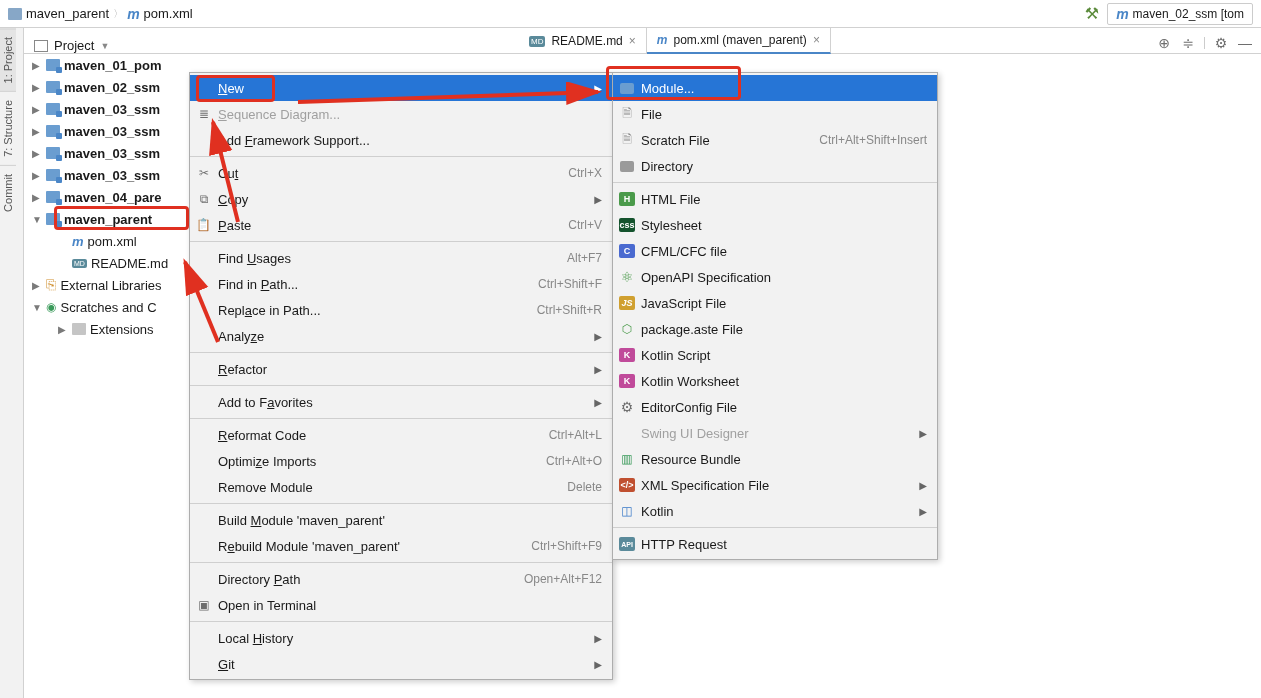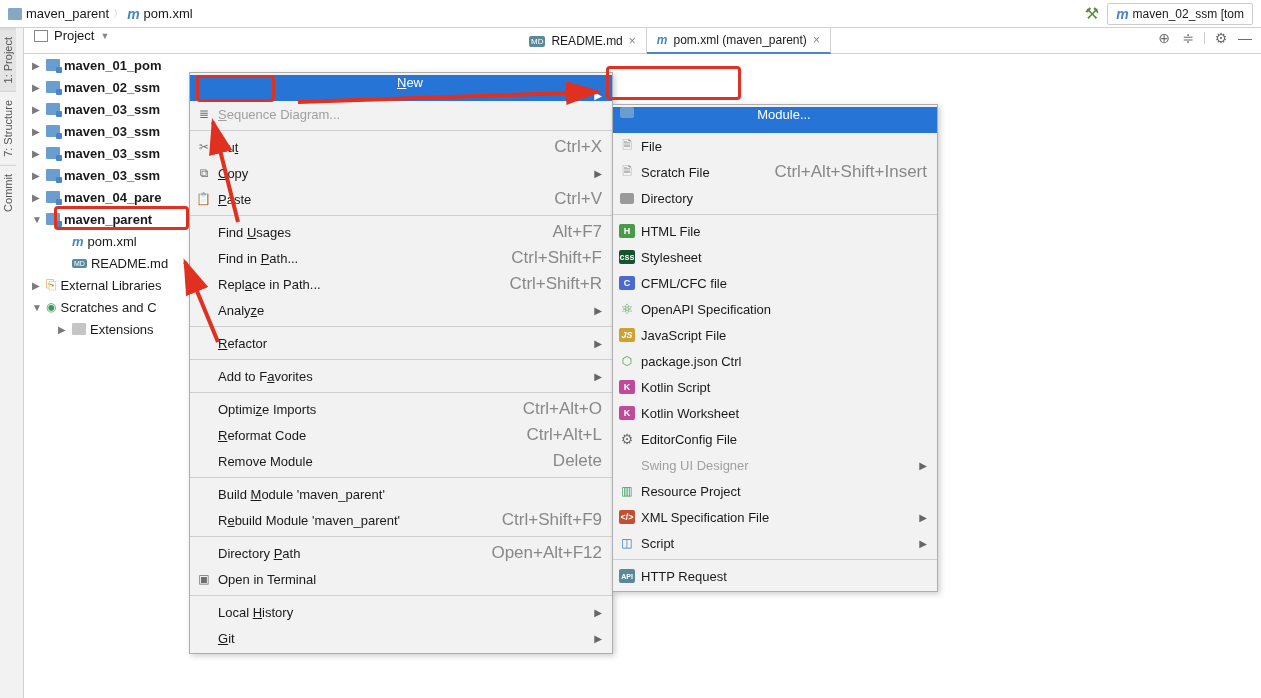--- a/index.html
+++ b/index.html
@@ -11,21 +11,21 @@
   .breadcrumb .m-icon { color: #4a86c7; font-weight: bold; font-style: italic; font-size: 14px; }
   .breadcrumb .label { color: #1a1a1a; }
   .breadcrumb-right { margin-left: auto; display: flex; align-items: center; gap: 8px; }
   .hammer-icon { color: #5a8a3a; font-size: 16px; }
   .config-box { border: 1px solid #ccc; padding: 2px 8px; border-radius: 2px; display: flex; align-items: center; gap: 4px; font-size: 12px; }
   
   .left-gutter { position: absolute; left: 0; top: 28px; width: 24px; height: 670px; background: #f2f2f2; border-right: 1px solid #d1d1d1; }
   .gutter-tab { writing-mode: vertical-lr; transform: rotate(180deg); font-size: 11px; padding: 8px 2px; color: #555; border-bottom: 1px solid #d1d1d1; cursor: pointer; display: flex; align-items: center; gap: 4px; }
   .gutter-tab.active { background: #e4e4e4; }
   
-  .toolbar { position: absolute; left: 24px; top: 28px; height: 26px; right: 0; display: flex; align-items: flex-start; border-bottom: 1px solid #d1d1d1; gap: 32px; }
+  .toolbar { position: absolute; left: 24px; top: 28px; height: 26px; right: 0; display: flex; align-items: flex-end; border-bottom: 1px solid #d1d1d1; gap: 32px; }
   .project-label { display: flex; align-items: center; gap: 6px; padding: 0 10px; }
   .project-label .folder-icon2 { width: 14px; height: 12px; border: 1px solid #888; background: #fff; }
   .project-label .dd { font-size: 9px; color: #888; }
   .toolbar-right { margin-left: auto; display: flex; gap: 4px; padding-right: 6px; }
   .tb-icon { width: 20px; height: 20px; display: flex; align-items: center; justify-content: center; color: #6e6e6e; font-size: 14px; cursor: pointer; }
   .tb-divider { width: 1px; background: #ccc; margin: 4px 2px; }
   
   .tabs { position: absolute; left: 519px; top: 28px; height: 26px; display: flex; }
   .tab { display: flex; align-items: center; gap: 6px; padding: 0 10px; border-right: 1px solid #d1d1d1; font-size: 12px; cursor: pointer; }
   .tab.active { border-bottom: 2px solid #4a86c7; }
@@ -43,33 +43,33 @@
   .tree-item.selected .highlight-box { position: absolute; left: 30px; top: -2px; height: 24px; width: 135px; border: 3px solid #e03020; border-radius: 4px; pointer-events: none; }
   .lib-icon { color: #d09030; font-size: 13px; }
   .scratch-icon { color: #3a9a5a; font-size: 12px; }
   .readme-icon-small { background: #5a8a9a; color: #fff; font-size: 7px; padding: 1px 2px; border-radius: 2px; }
   .ext-folder { width: 14px; height: 12px; background: #c5c5c5; border-radius: 1px; }
 
   .arrow-svg { position: absolute; left: 168px; top: 82px; width: 440px; height: 280px; pointer-events: none; z-index: 50; }
   
   .context-menu { position: absolute; left: 189px; top: 72px; width: 424px; background: #f2f2f2; border: 1px solid #adadad; box-shadow: 2px 2px 6px rgba(0,0,0,0.2); z-index: 10; padding: 2px 0; }
   .menu-item { display: flex; align-items: center; height: 26px; padding: 0 10px 0 28px; position: relative; cursor: pointer; font-size: 13px; }
-  .menu-item.selected { background: #2675d6; color: #fff; flex-direction: column; }
+  .menu-item.selected { background: #2675d6; color: #fff; }
   .menu-item.disabled { color: #a0a0a0; }
   .menu-item .icon-slot { position: absolute; left: 6px; width: 16px; display: flex; align-items: center; justify-content: center; font-size: 12px; color: #6e6e6e; }
   .menu-item.selected .icon-slot { color: #fff; }
-  .menu-item .shortcut { margin-left: auto; color: #888; font-size: 17px; }
+  .menu-item .shortcut { margin-left: auto; color: #888; font-size: 12px; }
   .menu-item .sub-arrow { margin-left: auto; color: #666; font-size: 10px; }
   .menu-item.selected .sub-arrow { color: #fff; }
   .menu-sep { height: 1px; background: #cfcfcf; margin: 3px 0; }
   .menu-item u { text-decoration: underline; }
   
   .new-highlight { position: absolute; left: 196px; top: 75px; width: 79px; height: 27px; border: 3px solid #e03020; border-radius: 4px; z-index: 20; pointer-events: none; }
   
-  .submenu { position: absolute; left: 612px; top: 72px; width: 326px; background: #f2f2f2; border: 1px solid #adadad; box-shadow: 2px 2px 6px rgba(0,0,0,0.2); z-index: 30; padding: 2px 0; margin-top: 32px; }
+  .submenu { position: absolute; left: 612px; top: 72px; width: 326px; background: #f2f2f2; border: 1px solid #adadad; box-shadow: 2px 2px 6px rgba(0,0,0,0.2); z-index: 30; padding: 2px 0; }
   .module-highlight { position: absolute; left: 606px; top: 66px; width: 135px; height: 34px; border: 3px solid #e03020; border-radius: 4px; z-index: 40; pointer-events: none; }
   
   .editor { position: absolute; left: 519px; top: 54px; right: 0; bottom: 0; padding: 20px 6px; font-family: "Consolas", monospace; font-size: 14px; line-height: 26px; white-space: pre; color: #070; }
   
   .file-type-icon { width: 16px; height: 14px; display: inline-flex; align-items: center; justify-content: center; font-size: 9px; font-weight: bold; border-radius: 2px; }
   .ft-module { background: #6a9dd0; color: #fff; width: 14px; height: 11px; }
   .ft-file { color: #888; }
   .ft-dir { background: #9a9a9a; color: #fff; width: 14px; height: 11px; }
   .ft-html { background: #4a9a4a; color: #fff; }
   .ft-css { background: #14532d; color: #fff; }
@@ -225,20 +225,23 @@
 <div class="context-menu">
   <div id="ctx-container">
       <div class="menu-item selected">
         <span><u>N</u>ew</span>
         <span class="sub-arrow">▶</span>
       </div>
       <div class="menu-item disabled">
         <span class="icon-slot">≣</span>
         <span><u>S</u>equence Diagram...</span>
       </div>
+      <div class="menu-item">
+        <span>Add <u>F</u>ramework Support...</span>
+      </div>
       <div class="menu-sep"></div>
       <div class="menu-item">
         <span class="icon-slot">✂</span>
         <span>Cu<u>t</u></span>
         <span class="shortcut">Ctrl+X</span>
       </div>
       <div class="menu-item">
         <span class="icon-slot">⧉</span>
         <span><u>C</u>opy</span>
         <span class="sub-arrow">▶</span>
@@ -270,26 +273,26 @@
         <span><u>R</u>efactor</span>
         <span class="sub-arrow">▶</span>
       </div>
       <div class="menu-sep"></div>
       <div class="menu-item">
         <span>Add to F<u>a</u>vorites</span>
         <span class="sub-arrow">▶</span>
       </div>
       <div class="menu-sep"></div>
       <div class="menu-item">
+        <span><u>R</u>eformat Code</span>
+        <span class="shortcut">Ctrl+Alt+L</span>
+      </div>
+      <div class="menu-item">
         <span>Optimi<u>z</u>e Imports</span>
         <span class="shortcut">Ctrl+Alt+O</span>
-      </div>
-      <div class="menu-item">
-        <span><u>R</u>eformat Code</span>
-        <span class="shortcut">Ctrl+Alt+L</span>
       </div>
       <div class="menu-item">
         <span>Remove Module</span>
         <span class="shortcut">Delete</span>
       </div>
       <div class="menu-sep"></div>
       <div class="menu-item">
         <span>Build <u>M</u>odule 'maven_parent'</span>
       </div>
       <div class="menu-item">
@@ -372,21 +375,21 @@
       <div class="menu-item">
         <span class="icon-slot">
           <span class="file-type-icon ft-js">JS</span>
         </span>
         <span>JavaScript File</span>
       </div>
       <div class="menu-item">
         <span class="icon-slot">
           <span class="ft-json">⬡</span>
         </span>
-        <span>package.json Ctrl</span>
+        <span>package.aste File</span>
       </div>
       <div class="menu-item">
         <span class="icon-slot">
           <span class="file-type-icon ft-kt">K</span>
         </span>
         <span>Kotlin Script</span>
       </div>
       <div class="menu-item">
         <span class="icon-slot">
           <span class="file-type-icon ft-kt">K</span>
@@ -400,34 +403,34 @@
         <span>EditorConfig File</span>
       </div>
       <div class="menu-item disabled">
         <span>Swing UI Designer</span>
         <span class="sub-arrow">▶</span>
       </div>
       <div class="menu-item">
         <span class="icon-slot">
           <span class="ft-rb">▥</span>
         </span>
-        <span>Resource Project</span>
+        <span>Resource Bundle</span>
       </div>
       <div class="menu-item">
         <span class="icon-slot">
           <span class="file-type-icon ft-xml">&lt;/&gt;</span>
         </span>
         <span>XML Specification File</span>
         <span class="sub-arrow">▶</span>
       </div>
       <div class="menu-item">
         <span class="icon-slot">
           <span class="ft-diag">◫</span>
         </span>
-        <span>Script</span>
+        <span>Kotlin</span>
         <span class="sub-arrow">▶</span>
       </div>
       <div class="menu-sep"></div>
       <div class="menu-item">
         <span class="icon-slot">
           <span class="file-type-icon ft-http">API</span>
         </span>
         <span>HTTP Request</span>
       </div>
     </div>

